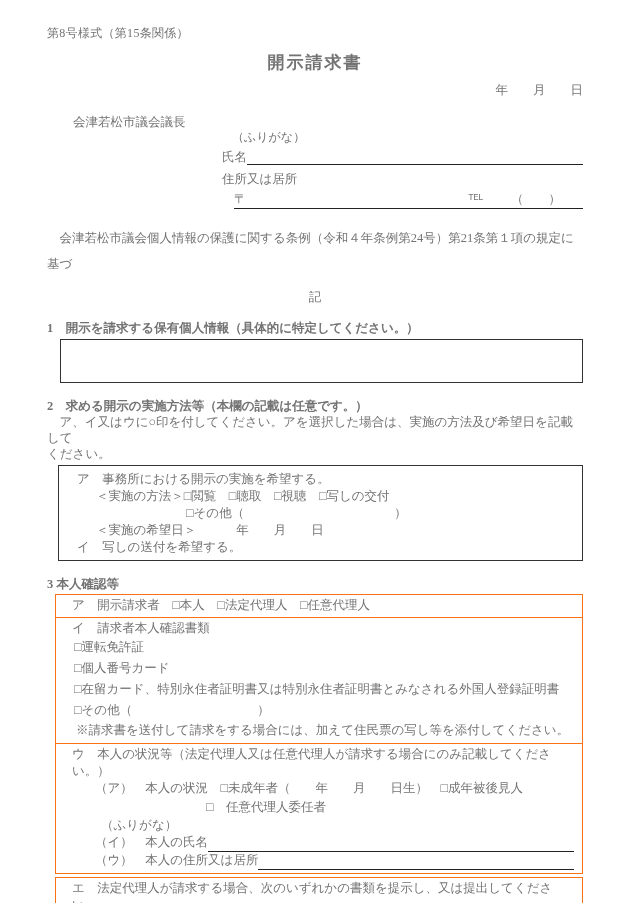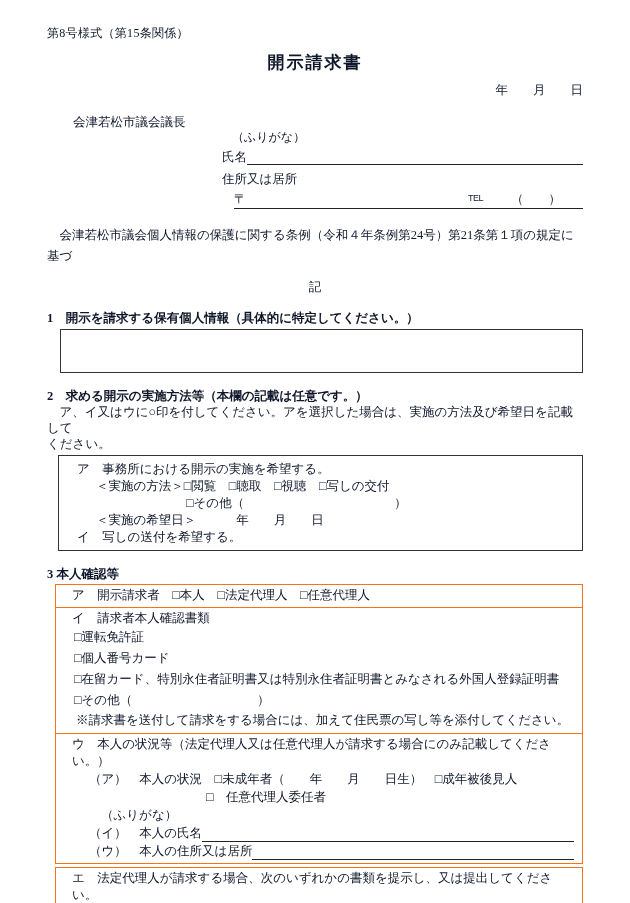--- a/index.html
+++ b/index.html
@@ -1,57 +1,57 @@
 <!DOCTYPE html>
 <html><head>
 <meta charset="utf-8">
 <style>
   * { margin:0; padding:0; box-sizing:border-box; }
   html,body { background:#e8e8e8; }
   .page {
     width:630px; height:903px; margin:0 auto;
-    background:#ffffff; color:#0f172a;
+    background:#ffffff; color:#737373;
     font-family:"Liberation Serif","DejaVu Serif",serif;
     font-size:12.5px; line-height:16px;
     padding:26px 47px 0 47px;
     position:relative; overflow:hidden;
   }
   .form-number { font-size:12px; line-height:14px; letter-spacing:.3px; }
   .doc-title { margin-top:12px; text-align:center; font-size:17px; font-weight:bold; line-height:22px; letter-spacing:2px; }
   .date-line { margin-top:8px; text-align:right; line-height:16px; }
   .addressee { margin-top:16px; margin-left:26px; line-height:16px; }
   .applicant { margin-left:175px; }
   .furigana { margin-left:10px; font-size:12px; line-height:15px; }
   .flexline { display:flex; align-items:flex-end; }
   .name-row { height:20px; }
   .uline { flex:1; border-bottom:1px solid #222; }
   .addr-label { margin-top:6px; line-height:16px; }
   .postal-row { margin-top:2px; margin-left:12px; height:20px; border-bottom:1px solid #222; display:flex; align-items:flex-end; }
   .postal-mark { padding-bottom:1px; }
-  .tel-label { font-size:9px; letter-spacing:-0.5px; padding-bottom:2px; font-family:Liberation Sans, sans-serif; }
+  .tel-label { font-size:9px; letter-spacing:-0.5px; padding-bottom:2px; font-family:Liberation Mono, monospace; }
   .tel-paren { margin-left:28px; margin-right:22px; padding-bottom:1px; }
-  .paragraph { margin-top:16px; line-height:21px; }
+  .paragraph { margin-top:16px; line-height:26px; }
   .ki { margin-top:12px; text-align:center; line-height:16px; }
   .sec-heading { margin-top:15px; line-height:16px;font-weight:bold; }
   .box1 { margin-top:3px; margin-left:13px; height:44px; border:1.5px solid #333; }
   .instr { line-height:16px; }
   .box2 { margin-top:3px; margin-left:11px; border:1.5px solid #333; padding:5px 10px 4px 10px; }
   .box2 .bl { line-height:17px; }
   .ind8  { margin-left:8px; }
   .ind27 { margin-left:27px; display:flex; }
   .gap8  { }
   .ind117{ margin-left:117px; }
   .gap40 { margin-left:40px; }
   .s3table { margin-top:3px; margin-left:8px; }
   .trow { border:1px solid #f97316; padding:2px 8px 3px 16px; margin-top:-1px; }
   .trow.gap-above { margin-top:3px; }
   .trow .tl { line-height:17px; }
   .trow .item { line-height:21px; margin-left:2px; }
   .trow .note { line-height:19px; margin-left:4px; }
-  .trow .sub { line-height:18px; margin-left:17px; }
+  .trow .sub { line-height:18px; margin-left:23px;font-family:Liberation Mono, monospace; }
   .trow .sub2 { line-height:18px; margin-left:119px;padding-left:15px; }
   .trow .furi2 { line-height:18px; margin-left:29px; }
   .ulrow { display:flex; align-items:flex-end; line-height:18px; }
 </style>
 </head>
 <body>
 
 <div class="page">
 
   <div class="form-number">第8号様式（第15条関係）</div>

